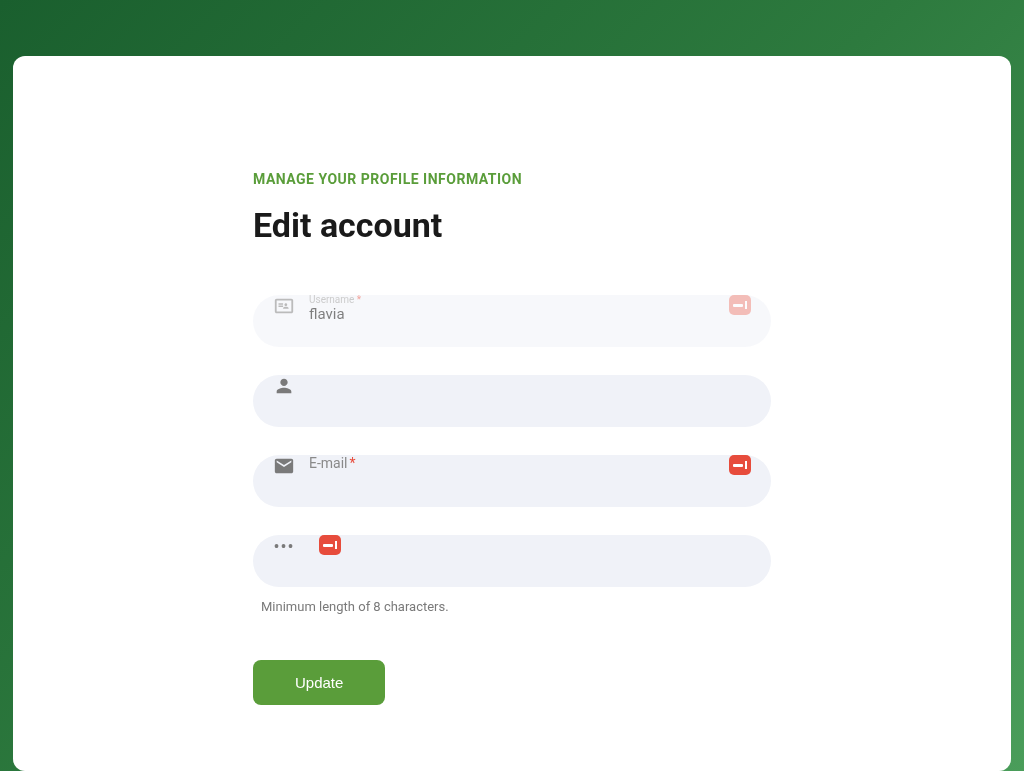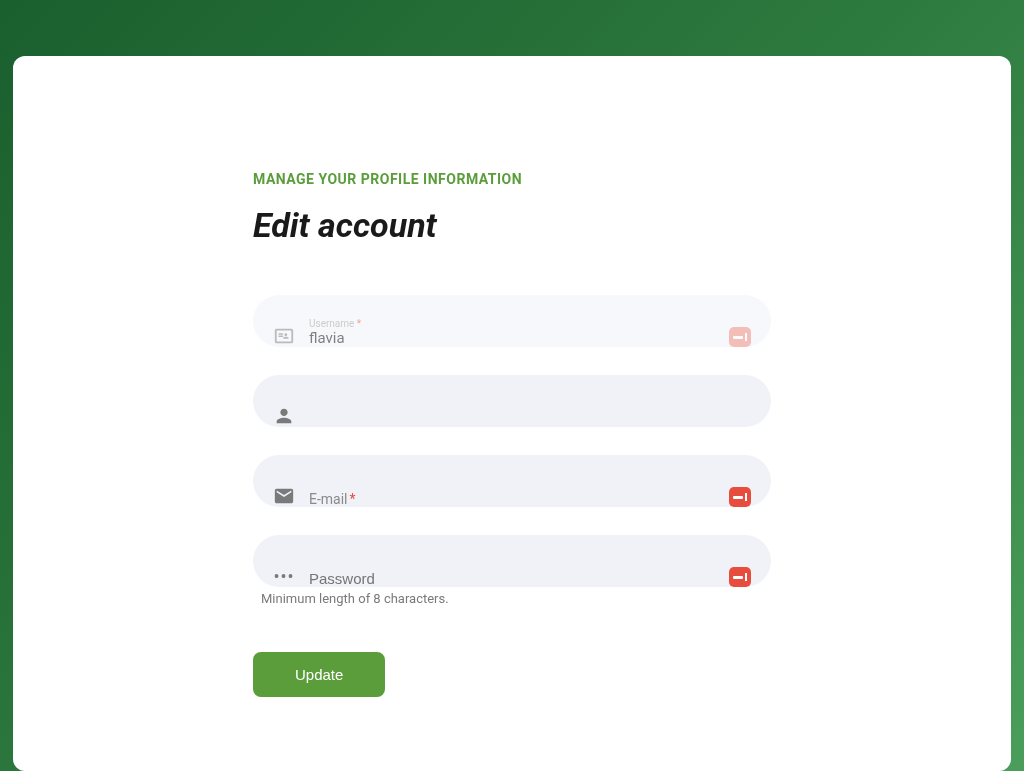--- a/index.html
+++ b/index.html
@@ -33,33 +33,32 @@
       font-weight: 700;
       letter-spacing: 0.5px;
       margin-bottom: 18px;
     }
     
     .title {
       color: #1a1a1a;
       font-size: 34px;
       font-weight: 700;
       margin-bottom: 50px;
-      font-style: italic;
     }
     
     .field-wrapper {
       margin-bottom: 28px;
     }
     
     .field {
       background: #f0f2f8;
       border-radius: 28px;
       padding: 0 20px;
       display: flex;
-      align-items: flex-end;
+      align-items: flex-start;
       height: 52px;
       position: relative;
     }
     
     .field.disabled {
       opacity: 0.5;
     }
     
     .field-icon {
       width: 22px;
@@ -144,21 +143,21 @@
       position: absolute;
       right: 4px;
       width: 2px;
       height: 8px;
       background: white;
     }
     
     .helper-text {
       font-size: 13px;
       color: #7a7a7a;
-      margin-top: 4px;
+      margin-top: 12px;
       padding-left: 8px;
     }
     
     .update-button {
       background: #5a9d3a;
       color: white;
       border: none;
       border-radius: 8px;
       padding: 14px 42px;
       font-size: 15px;
@@ -226,23 +225,20 @@
         </div>
       </div>
       <span class="field-badge"></span>
     </div>
   </div>
   
   
   <div class="field-wrapper">
     <div class="field">
       <span class="field-icon dots-icon">•••</span>
-      <div class="field-content">
-        <input type="password" class="field-value" placeholder="Password" style="">
-      </div>
       <span class="field-badge"></span>
     </div>
     <div class="helper-text">Minimum length of 8 characters.</div>
   </div>
   
   <button class="update-button">Update</button>
   
 </div>
 
 </body></html>

